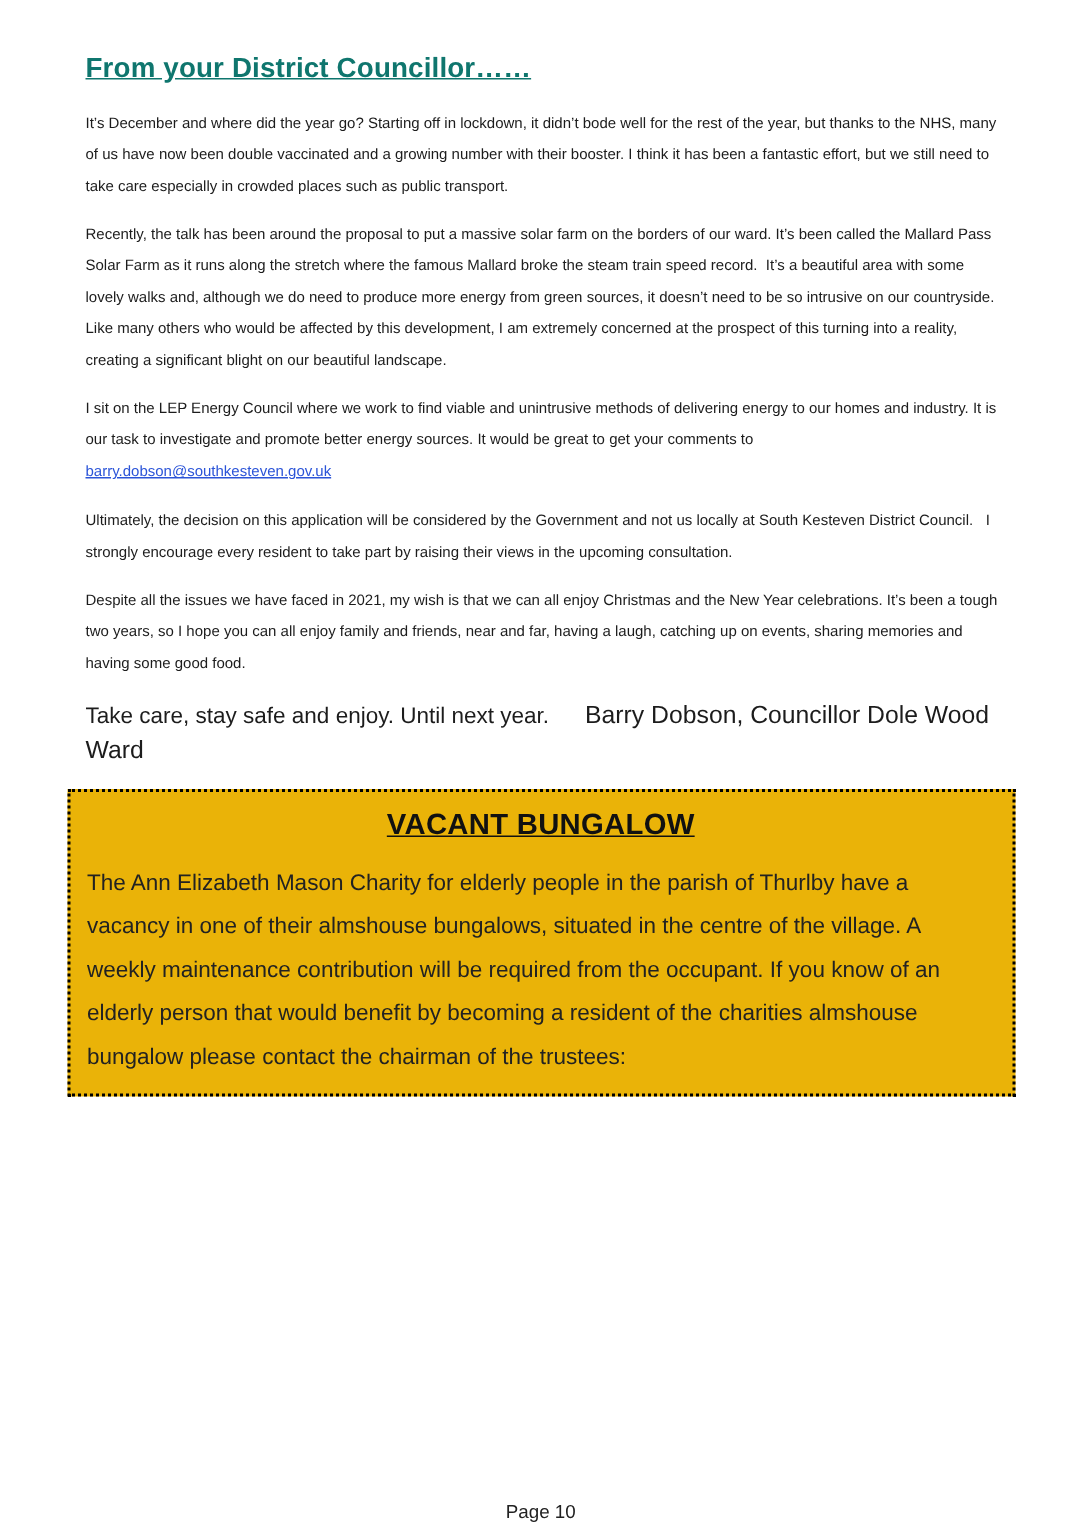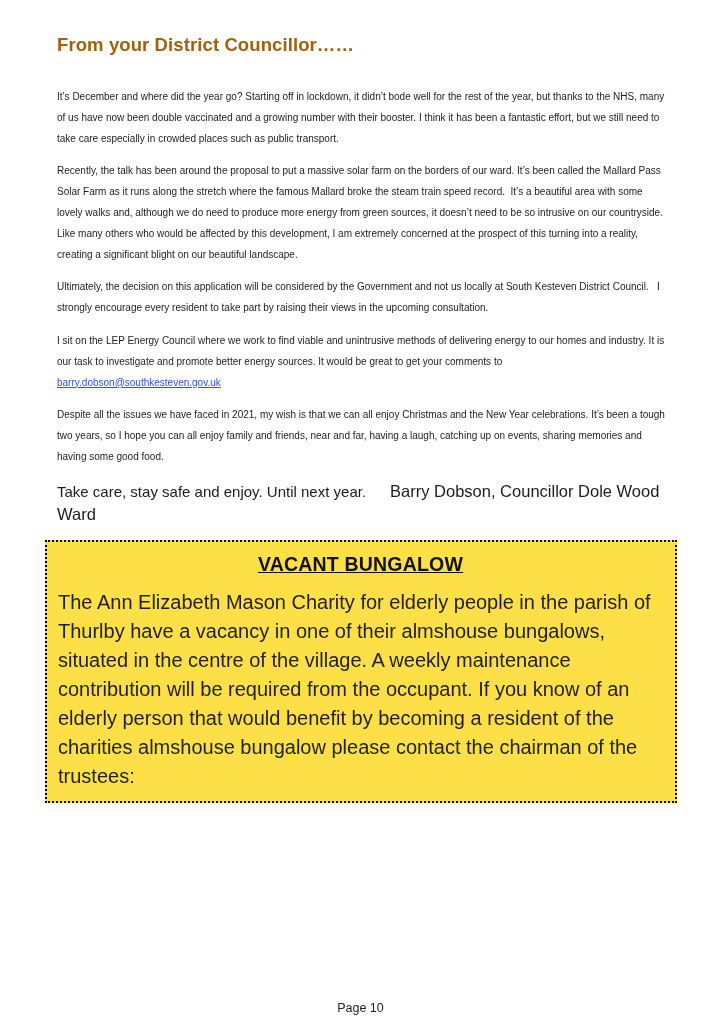--- a/index.html
+++ b/index.html
@@ -14,23 +14,24 @@
     font-family: "Liberation Sans", sans-serif;
     color: #1c1c1c;
     position: relative;
   }
   .content {
     padding: 34px 56px 0 57px;
   }
   .article-heading {
     font-size: 18.5px;
     font-weight: bold;
-    color: #a16207;
-    margin: 0 0 31px 0;
+    color: #0f766e;
+    margin: 0 0 17px 0;
     letter-spacing: 0.1px;
+    text-decoration: underline;
   }
   .body-p {
     font-size: 10px;
     line-height: 20.8px;
     margin: 0 0 12px 0;
     white-space: pre-wrap;
     color: #1c1c1c;
   }
   .email-link {
     color: #2b54d8;
@@ -43,33 +44,33 @@
     margin: 0 4px 0 0;
   }
   .signature {
     font-size: 16.5px;
     margin-left: 24px;
   }
   .notice-box {
     border: 2px dotted #000000;
     margin: 14px -12px 0 -12px;
     padding: 8px 12px 10px 11px;
-    background: #fde047;
+    background: #eab308;
   }
   .box-title {
     text-align: center;
     font-size: 19.5px;
     font-weight: bold;
     text-decoration: underline;
     color: #111111;
     margin: 3px 0 12px 0;
     letter-spacing: 0.2px;
   }
   .box-p {
-    font-size: 20px;
+    font-size: 15px;
     line-height: 29px;
     color: #222222;
     margin: 0;
     white-space: pre-wrap;
   }
   .box-p.contact {
     margin-top: 29px;
   }
   .page-footer {
     position: absolute;
@@ -85,23 +86,23 @@
 <body>
 
 <div class="content">
 
   <h1 class="article-heading">From your District Councillor……</h1>
 
   <p class="body-p">It’s December and where did the year go? Starting off in lockdown, it didn’t bode well for the rest of the year, but thanks to the NHS, many of us have now been double vaccinated and a growing number with their booster. I think it has been a fantastic effort, but we still need to take care especially in crowded places such as public transport.</p>
 
   <p class="body-p">Recently, the talk has been around the proposal to put a massive solar farm on the borders of our ward. It’s been called the Mallard Pass Solar Farm as it runs along the stretch where the famous Mallard broke the steam train speed record.  It’s a beautiful area with some lovely walks and, although we do need to produce more energy from green sources, it doesn’t need to be so intrusive on our countryside. Like many others who would be affected by this development, I am extremely concerned at the prospect of this turning into a reality, creating a significant blight on our beautiful landscape.</p>
 
+  <p class="body-p"><span>I sit on the LEP Energy Council where we work to find viable and unintrusive methods of delivering energy to our homes and industry. It is our task to investigate and promote better energy sources. It would be great to get your comments to </span><a class="email-link">barry.dobson@southkesteven.gov.uk</a></p>
+
   <p class="body-p">Ultimately, the decision on this application will be considered by the Government and not us locally at South Kesteven District Council.   I strongly encourage every resident to take part by raising their views in the upcoming consultation.</p>
-
-  <p class="body-p"><span>I sit on the LEP Energy Council where we work to find viable and unintrusive methods of delivering energy to our homes and industry. It is our task to investigate and promote better energy sources. It would be great to get your comments to </span><a class="email-link">barry.dobson@southkesteven.gov.uk</a></p>
 
   <p class="body-p">Despite all the issues we have faced in 2021, my wish is that we can all enjoy Christmas and the New Year celebrations. It’s been a tough two years, so I hope you can all enjoy family and friends, near and far, having a laugh, catching up on events, sharing memories and having some good food.</p>
 
   <p class="body-p closing-line"><span>Take care, stay safe and enjoy. Until next year.</span><span class="signature">Barry Dobson, Councillor Dole Wood Ward</span></p>
 
   <div class="notice-box">
     <div class="box-title">VACANT BUNGALOW</div>
     <p class="box-p">The Ann Elizabeth Mason Charity for elderly people in the parish of Thurlby have a vacancy in one of their almshouse bungalows, situated in the centre of the village. A weekly maintenance contribution will be required from the occupant. If you know of an elderly person that would benefit by becoming a resident of the charities almshouse bungalow please contact the chairman of the trustees:</p>
   </div>
 

